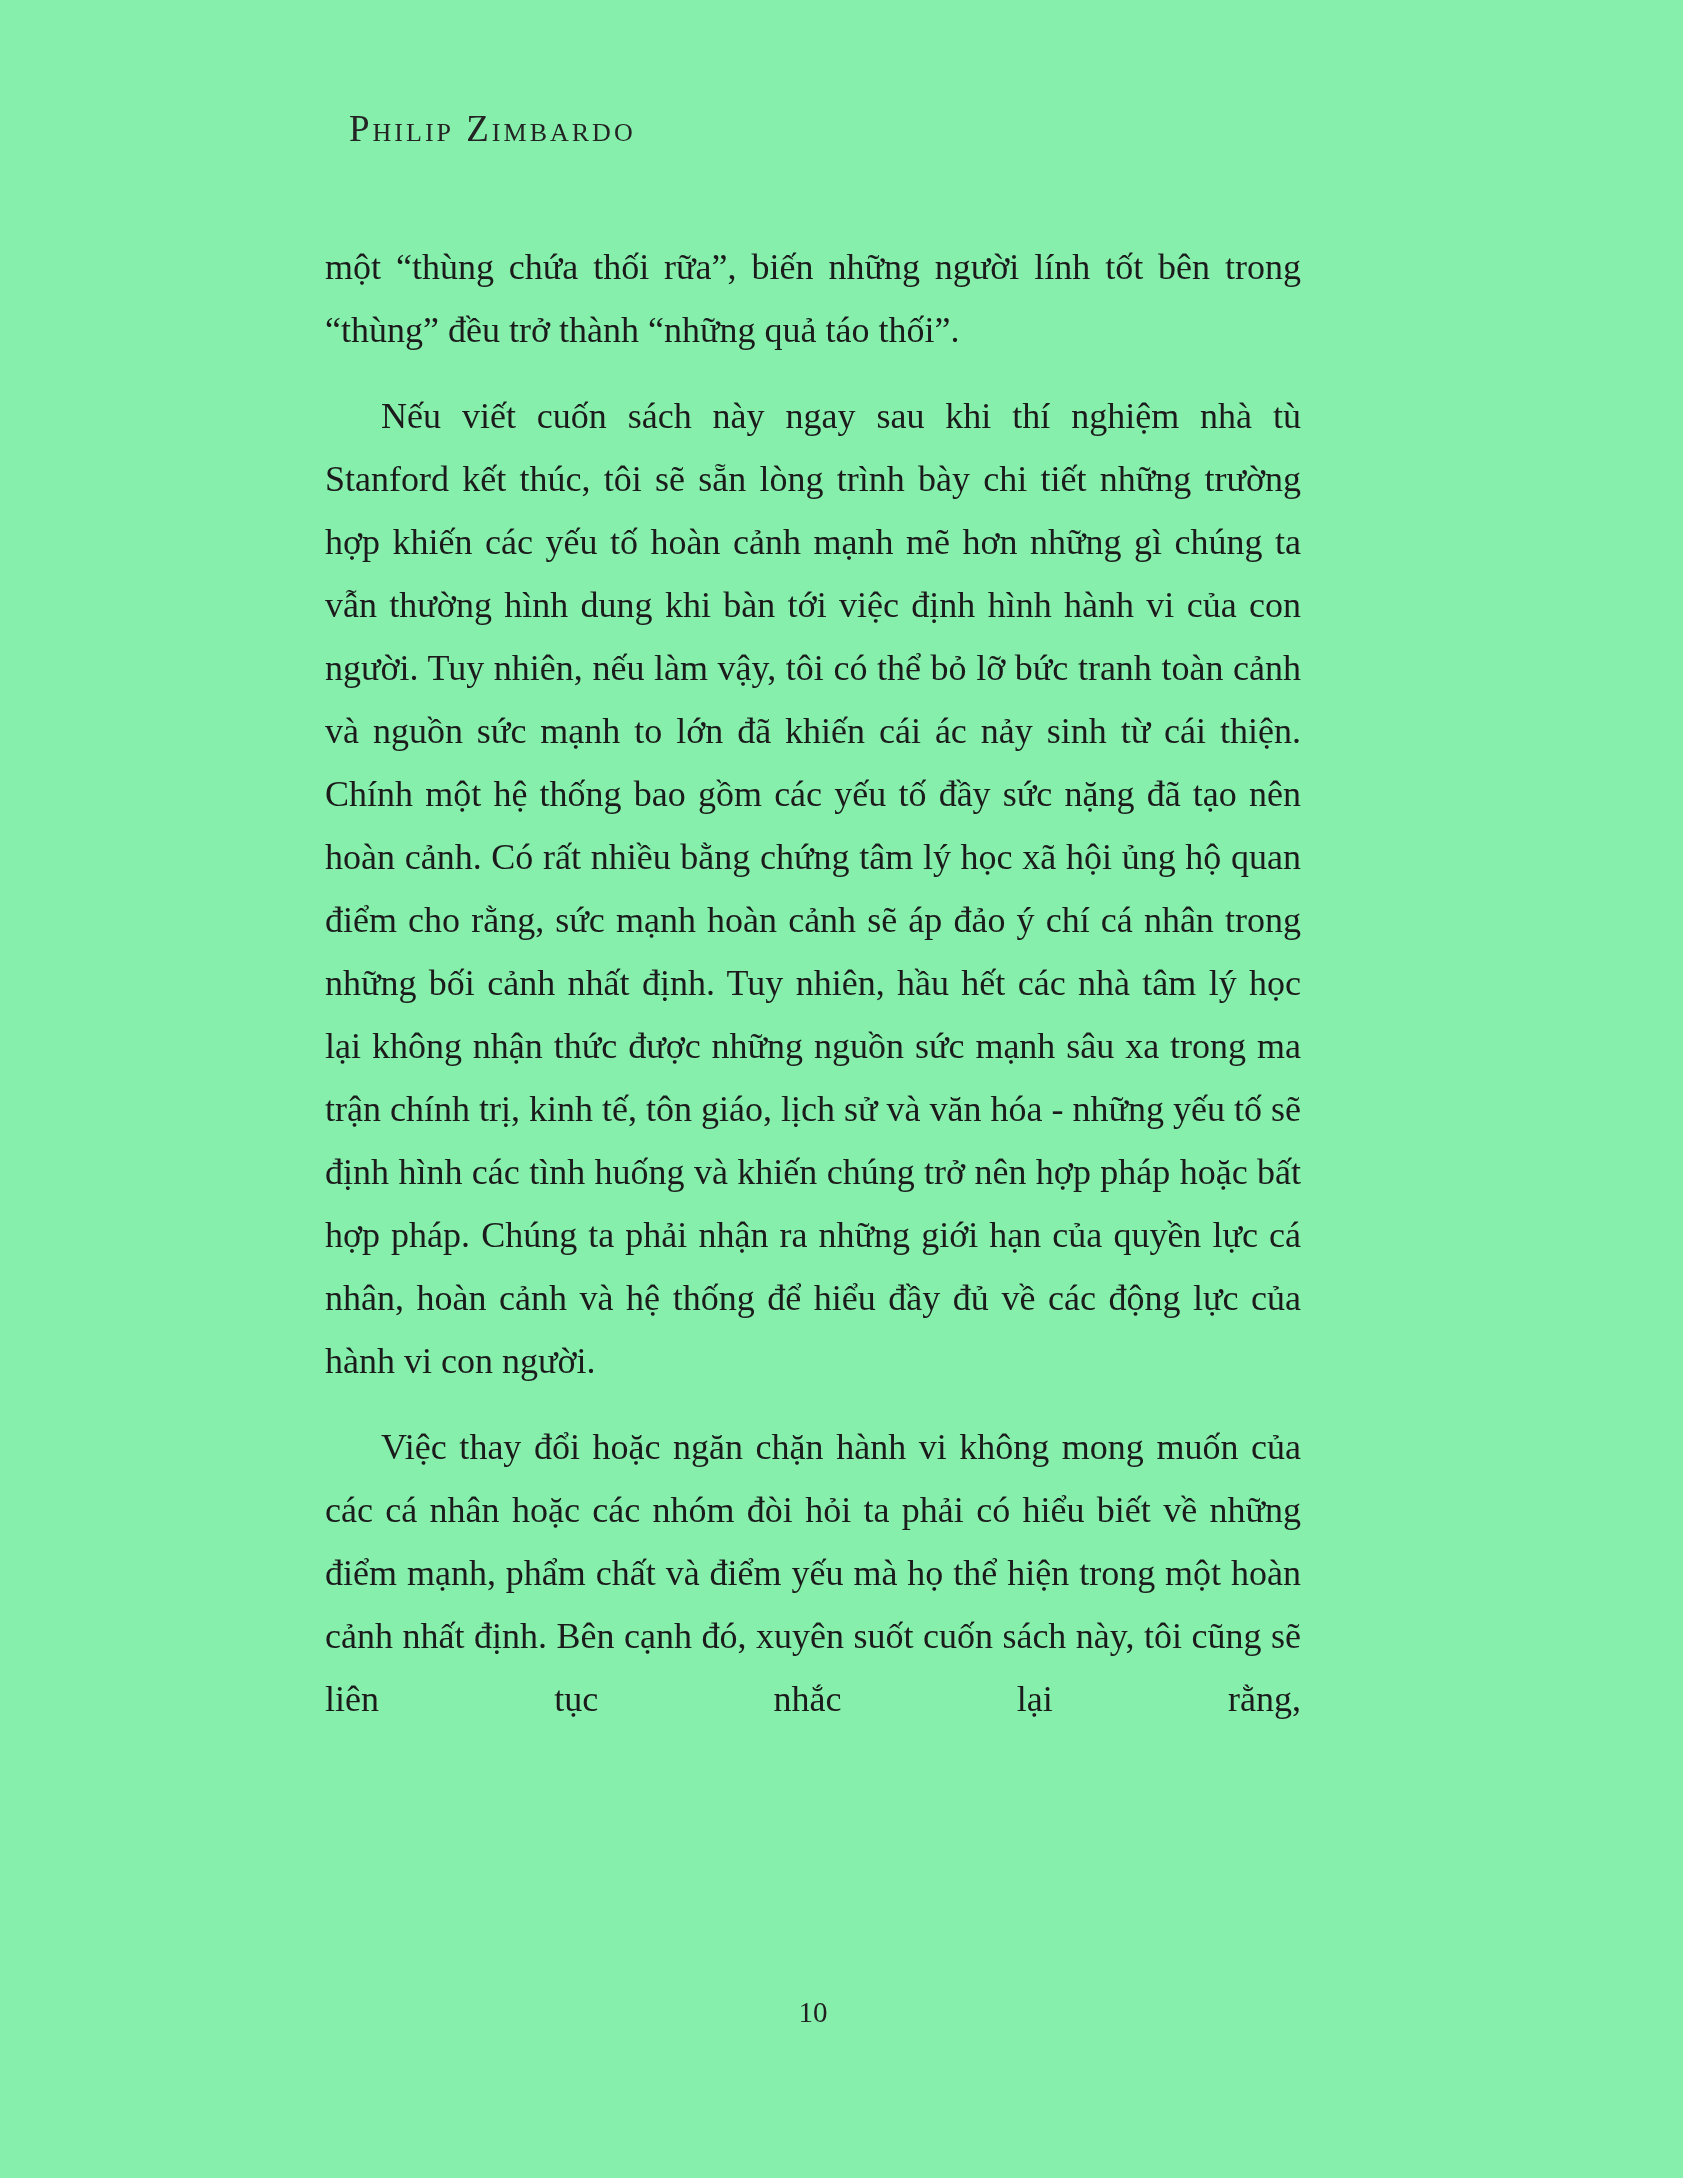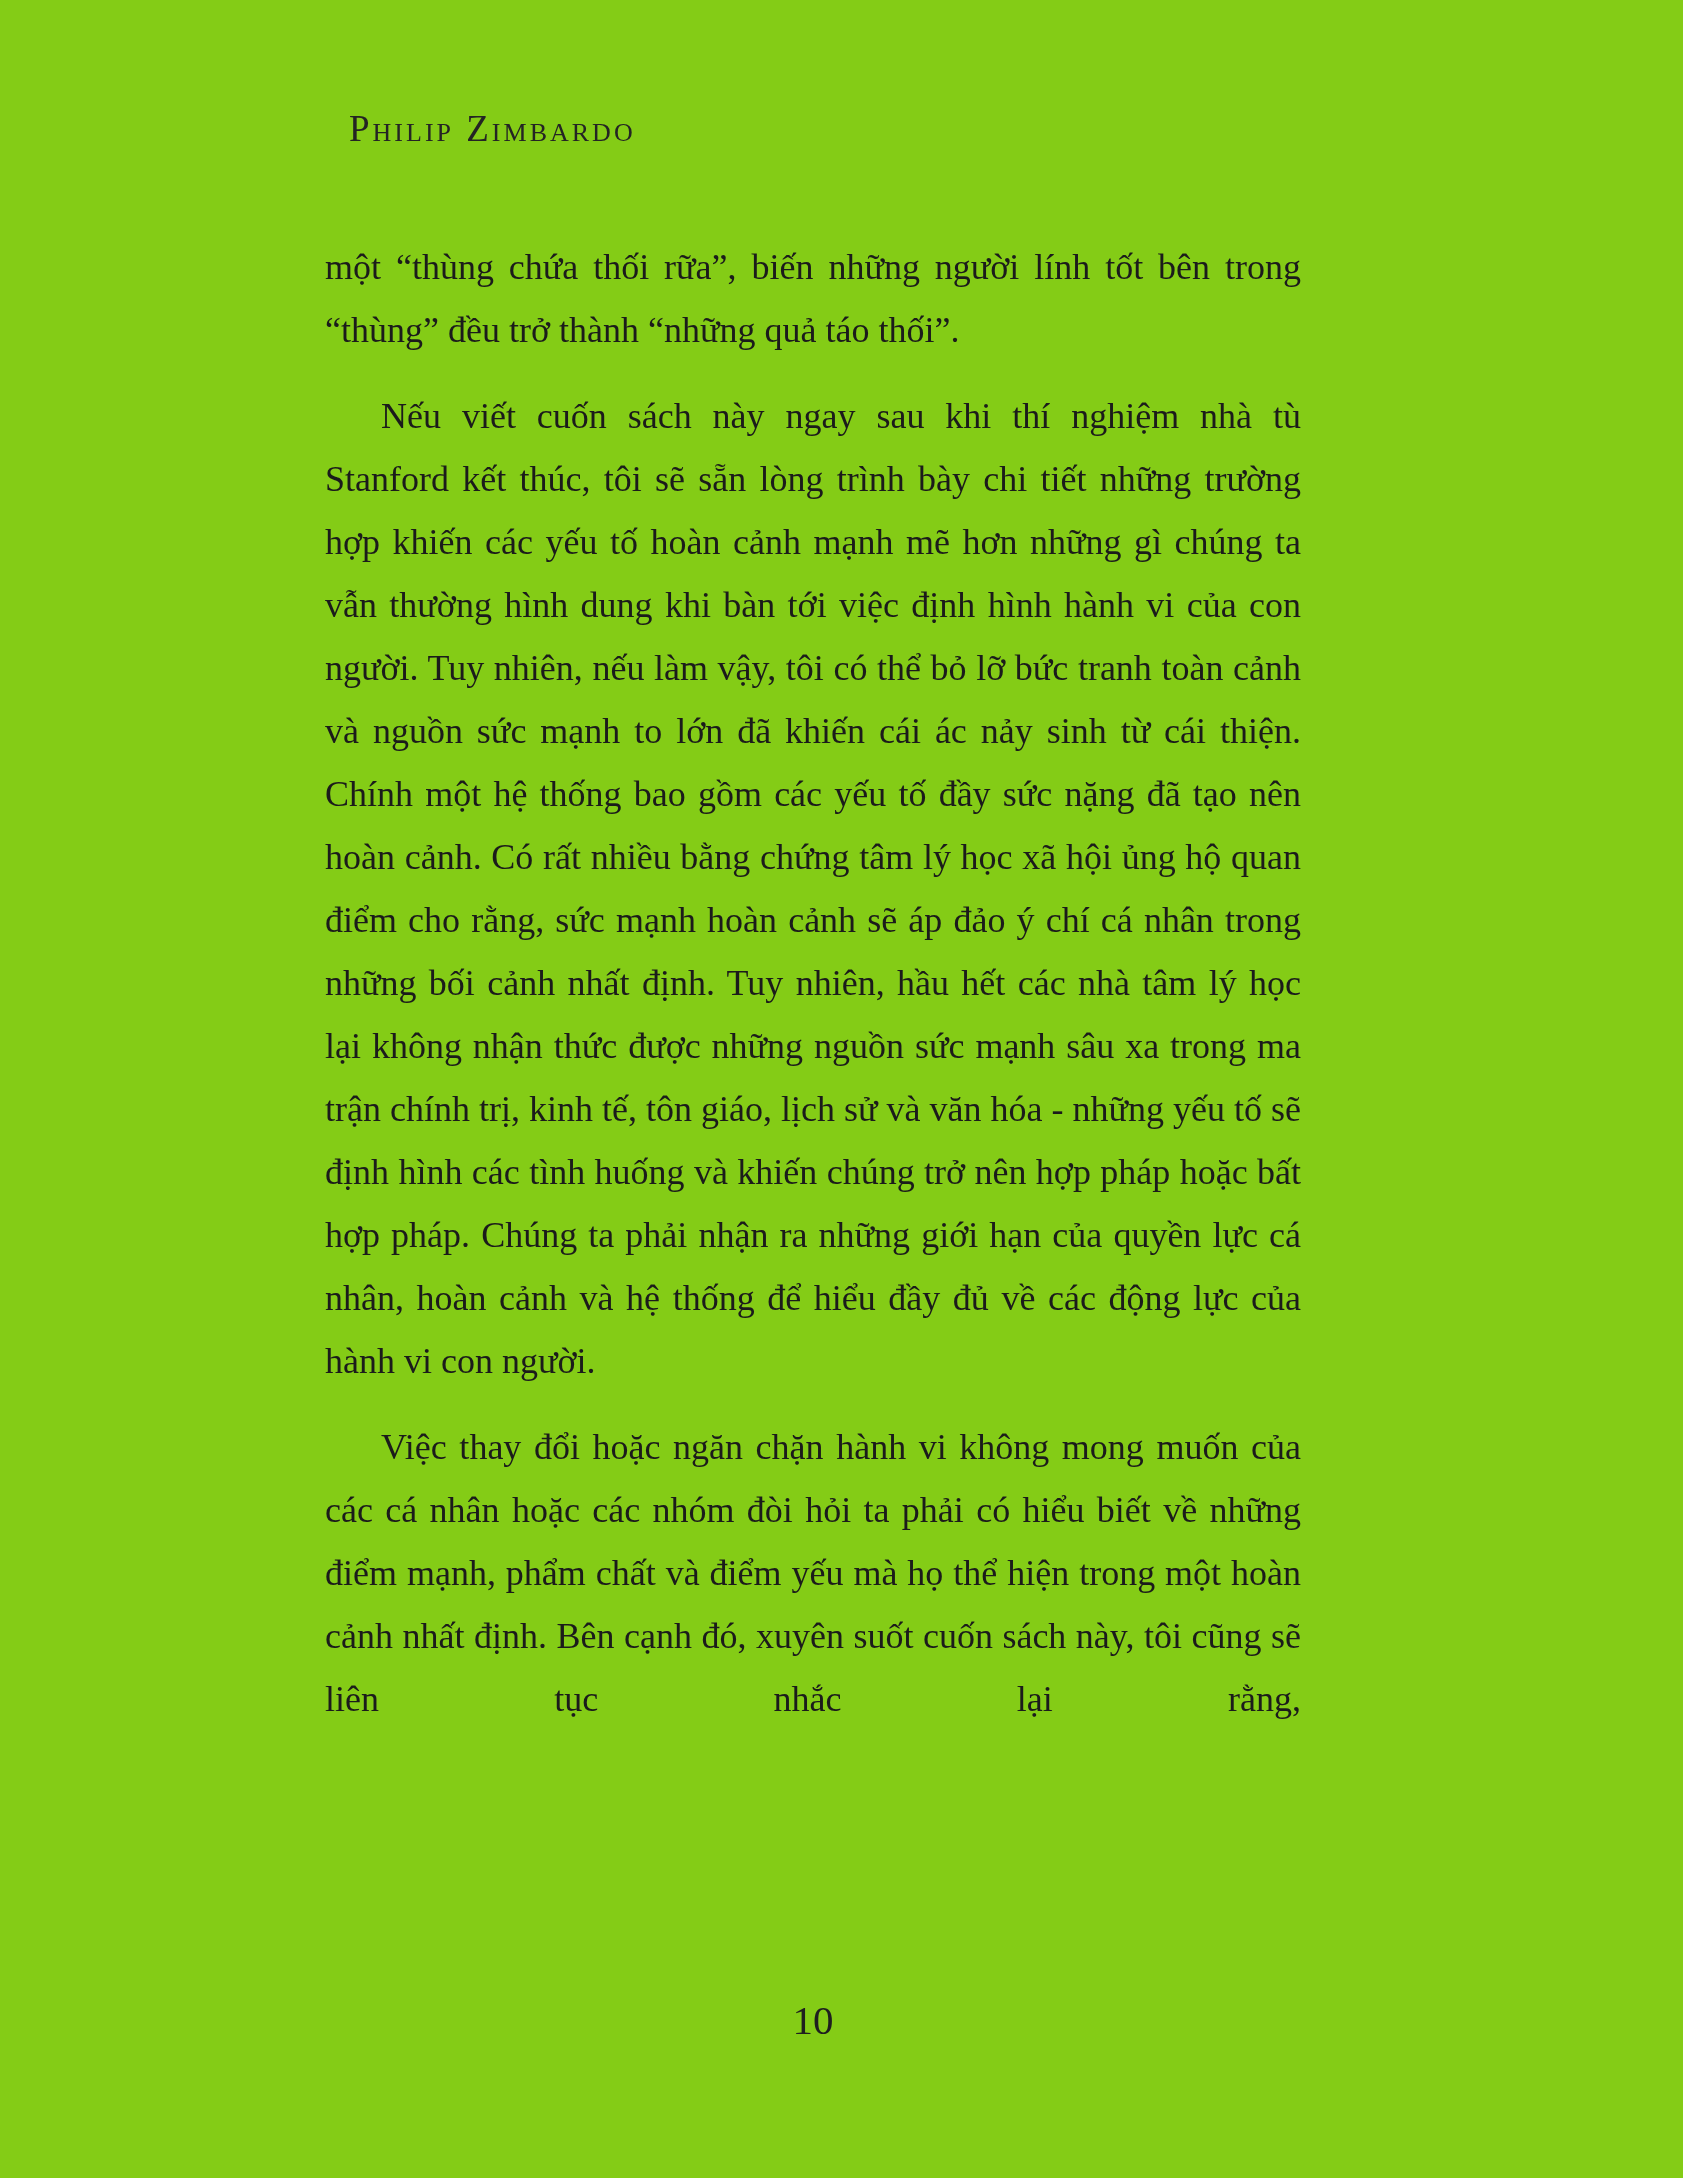--- a/index.html
+++ b/index.html
@@ -4,21 +4,21 @@
 <style>
   html, body {
     margin: 0;
     padding: 0;
     background: #ffffff;
   }
   .page {
     position: relative;
     width: 1683px;
     height: 2178px;
-    background: #84cc16;
+    background: #86efac;
     overflow: hidden;
     font-family: "Liberation Serif", "DejaVu Serif", serif;
     color: #1b1b1b;
   }
   .running-header {
     position: absolute;
     left: 349px;
     top: 107px;
     font-size: 37px;
     font-variant: small-caps;
@@ -47,21 +47,21 @@
   .para.continued {
     text-align-last: justify;
     margin-bottom: 0;
   }
   .page-number {
     position: absolute;
     left: 325px;
     width: 976px;
     top: 1996px;
     text-align: center;
-    font-size: 41px;
+    font-size: 29px;
     color: #1f1f1f;
   }
 </style>
 </head>
 <body>
 
 <div class="page">
   <div class="running-header">Philip Zimbardo</div>
 
   <div class="body-text">

